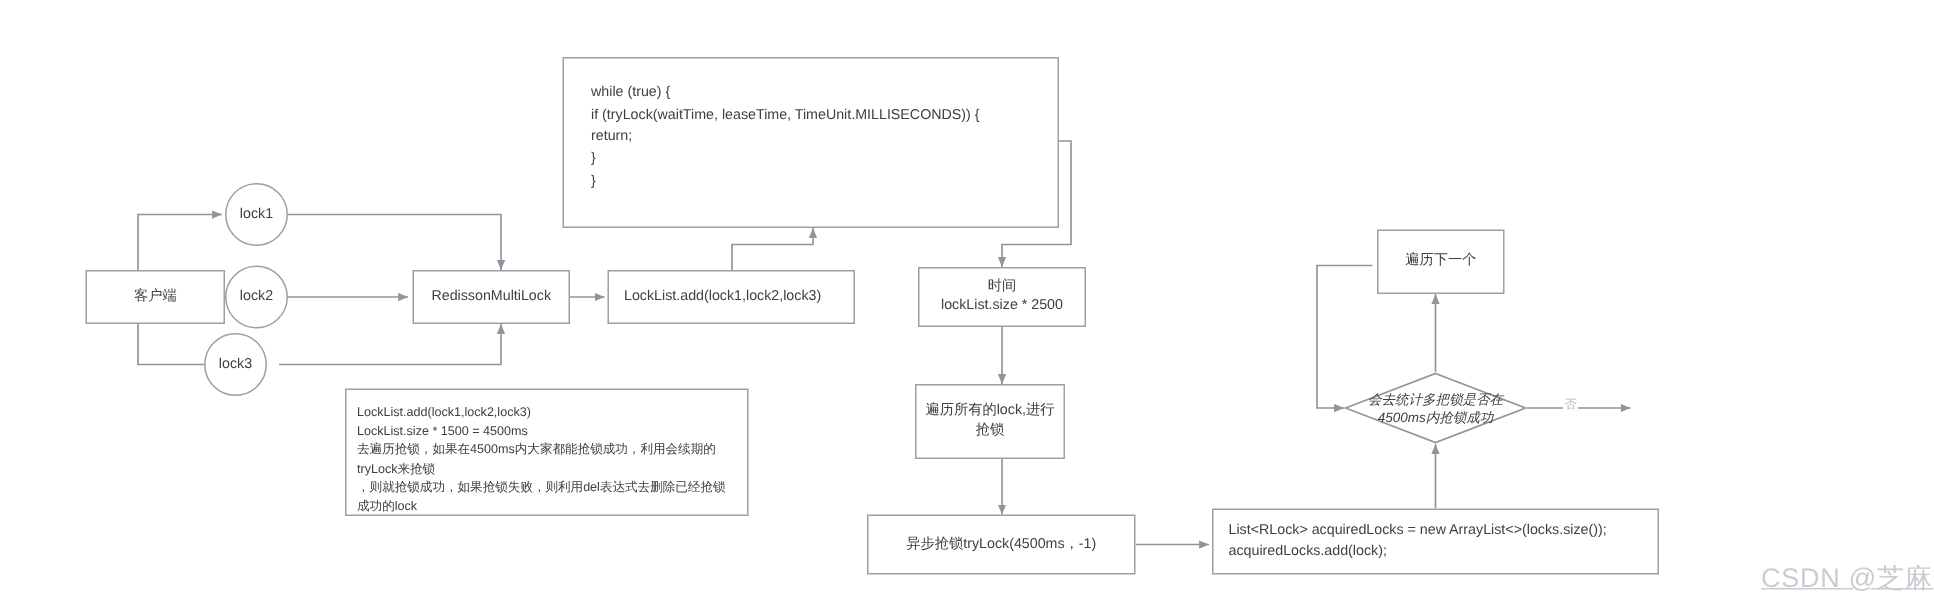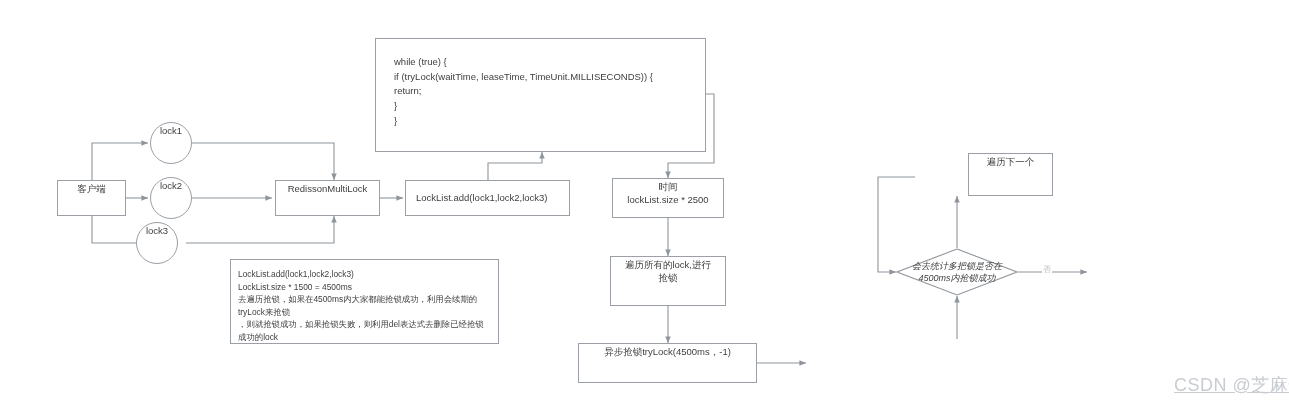--- a/index.html
+++ b/index.html
@@ -26,21 +26,21 @@
     height: 402px;
     pointer-events: none;
   }
   .node {
     position: absolute;
     box-sizing: border-box;
     border: 1px solid #9aa0a6;
     background: #ffffff;
     color: #404040;
     display: flex;
-    align-items: flex-start;
+    align-items: center;
     justify-content: center;
     text-align: center;
     line-height: 1.35;
     font-size: 9.5px;
     white-space: pre-line;
     padding: 2px 4px;
   }
   .node.circle {
     border-radius: 50%;
   }
@@ -148,21 +148,21 @@
       <path d="M957,339 L957,296" marker-end="url(#arrow)"></path>
 
       <path d="M957,248 L957,196" marker-end="url(#arrow)"></path>
 
       <path d="M915,177 L878,177 L878,272 L896,272" marker-end="url(#arrow)"></path>
 
       <path d="M1018,272 L1087,272" marker-end="url(#arrow)"></path>
     </g>
   </svg>
 
-  <div class="node" style="left:57px; top:180px; width:69px; height:36px;">
+  <div class="node" style="left:57px; top:180px; width:93px; height:36px;">
     <span>客户端</span>
   </div>
 
   <div class="node circle" style="left:150px; top:122px; width:42px; height:42px;">
     <span>lock1</span>
   </div>
 
   <div class="node circle" style="left:150px; top:177px; width:42px; height:42px;">
     <span>lock2</span>
   </div>
@@ -192,40 +192,44 @@
 lockList.size * 2500</span>
   </div>
 
   <div class="node noteblock" style="left:230px; top:259px; width:269px; height:85px;">
     <span>LockList.add(lock1,lock2,lock3)
 LockList.size * 1500 = 4500ms
 去遍历抢锁，如果在4500ms内大家都能抢锁成功，利用会续期的tryLock来抢锁
 ，则就抢锁成功，如果抢锁失败，则利用del表达式去删除已经抢锁成功的lock</span>
   </div>
 
-  <div class="node" style="left:610px; top:256px; width:116px; height:50px;">
+  <div class="node" style="left:610px; top:256px; width:100px; height:50px;">
     <span>遍历所有的lock,进行
 抢锁</span>
   </div>
 
   <div class="node" style="left:578px; top:343px; width:179px; height:40px;">
     <span>异步抢锁tryLock(4500ms，-1)</span>
   </div>
 
+  <div class="node leftcode" style="left:808px; top:339px; width:298px; height:44px;">
+    <span>List&lt;RLock&gt; acquiredLocks = new ArrayList&lt;&gt;(locks.size());
+  acquiredLocks.add(lock);</span>
+  </div>
 
   <div class="diamond-wrap" style="left:896px; top:248px; width:122px; height:48px;font-style:italic;">
     <svg class="diamond-shape" viewBox="0 0 122 48" preserveAspectRatio="none">
       <polygon points="61,1 121,24 61,47 1,24" fill="#ffffff" stroke="#8f959b" stroke-width="1.1"></polygon>
     </svg>
     <div class="diamond-label">会去统计多把锁是否在
 4500ms内抢锁成功</div>
   </div>
 
   <div class="edge-label" style="left:1042px; top:264px;">否</div>
 
-  <div class="node" style="left:968px; top:153px; width:85px; height:43px;">
+  <div class="node" style="left:918px; top:153px; width:85px; height:43px;">
     <span>遍历下一个</span>
   </div>
 
 
   <div class="watermark" style="left:1174px; top:373px;">CSDN @芝麻干</div>
 
 </div>
 
 </body></html>

